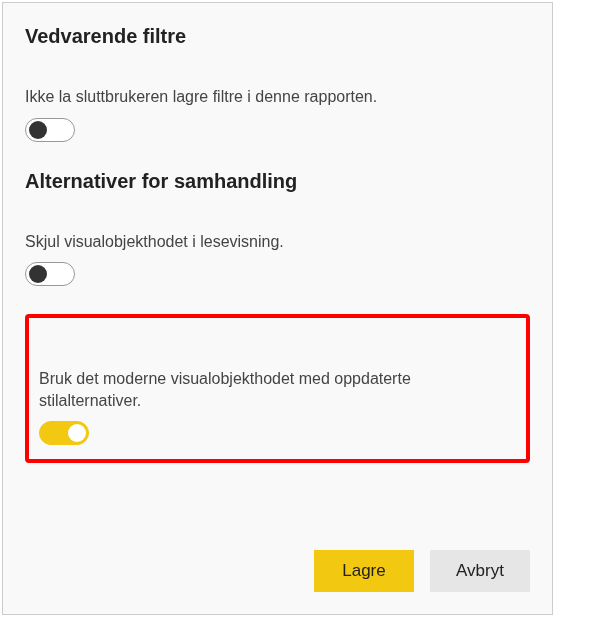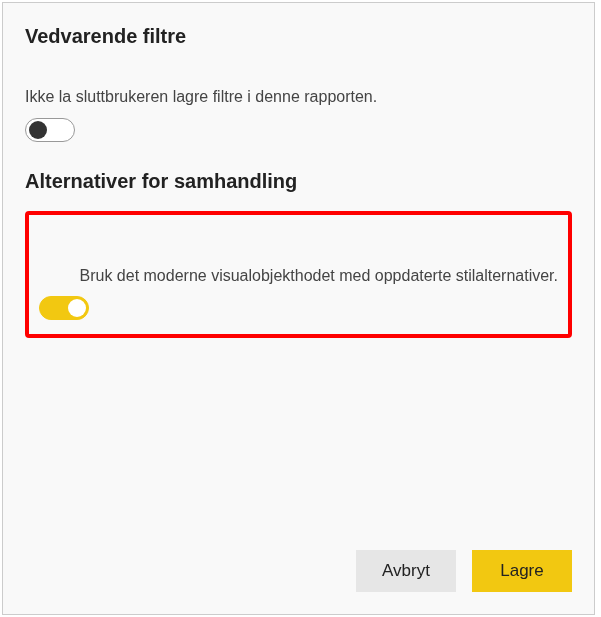--- a/index.html
+++ b/index.html
@@ -6,21 +6,21 @@
     body {
       font-family: "Segoe UI", Arial, sans-serif;
       background: #fff;
       width: 601px;
       height: 617px;
       position: relative;
     }
     .panel {
       border: 1px solid #ccc;
       background: #f9f9f9;
-      width: 593px;
+      width: 551px;
       height: 613px;
       margin: 2px;
       padding: 22px 22px 0 22px;
       position: relative;
     }
     .section-title {
       font-size: 20px;
       font-weight: 700;
       color: #222;
       margin-bottom: 18px;
@@ -64,21 +64,20 @@
       left: 28px;
     }
     .highlight-box {
       border: 4px solid #ff0000;
       border-radius: 4px;
       padding: 12px 10px 14px 10px;
       margin: 0 0 18px 0;
     }
     .highlight-box .option {
       margin-bottom: 0;
-      text-align: right;
     }
     .highlight-box .option-label {
       font-size: 16px;
       color: #444;
     }
     .section-visual {
       margin-top: 6px;
     }
     .footer {
       position: absolute;
@@ -117,30 +116,36 @@
       <span class="option-label">Ikke la sluttbrukeren lagre filtre i denne rapporten.</span>
       <div class="toggle">
         <div class="knob"></div>
       </div>
     </div>
   </div>
 
   <div class="section-visual">
     <h2 class="section-title">Alternativer for samhandling</h2>
 
+    <div class="option">
+      <span class="option-label">Skjul visualobjekthodet i lesevisning.</span>
+      <div class="toggle">
+        <div class="knob"></div>
+      </div>
+    </div>
 
     <div class="highlight-box">
       <div class="option">
         <span class="option-label">Bruk det moderne visualobjekthodet med oppdaterte stilalternativer.</span>
         <div class="toggle on">
           <div class="knob"></div>
         </div>
       </div>
     </div>
 
   </div>
 
   <div class="footer">
+    <button class="btn btn-primary">Lagre</button>
     <button class="btn btn-secondary">Avbryt</button>
-    <button class="btn btn-primary">Lagre</button>
   </div>
 
 </div>
 
 </body></html>

